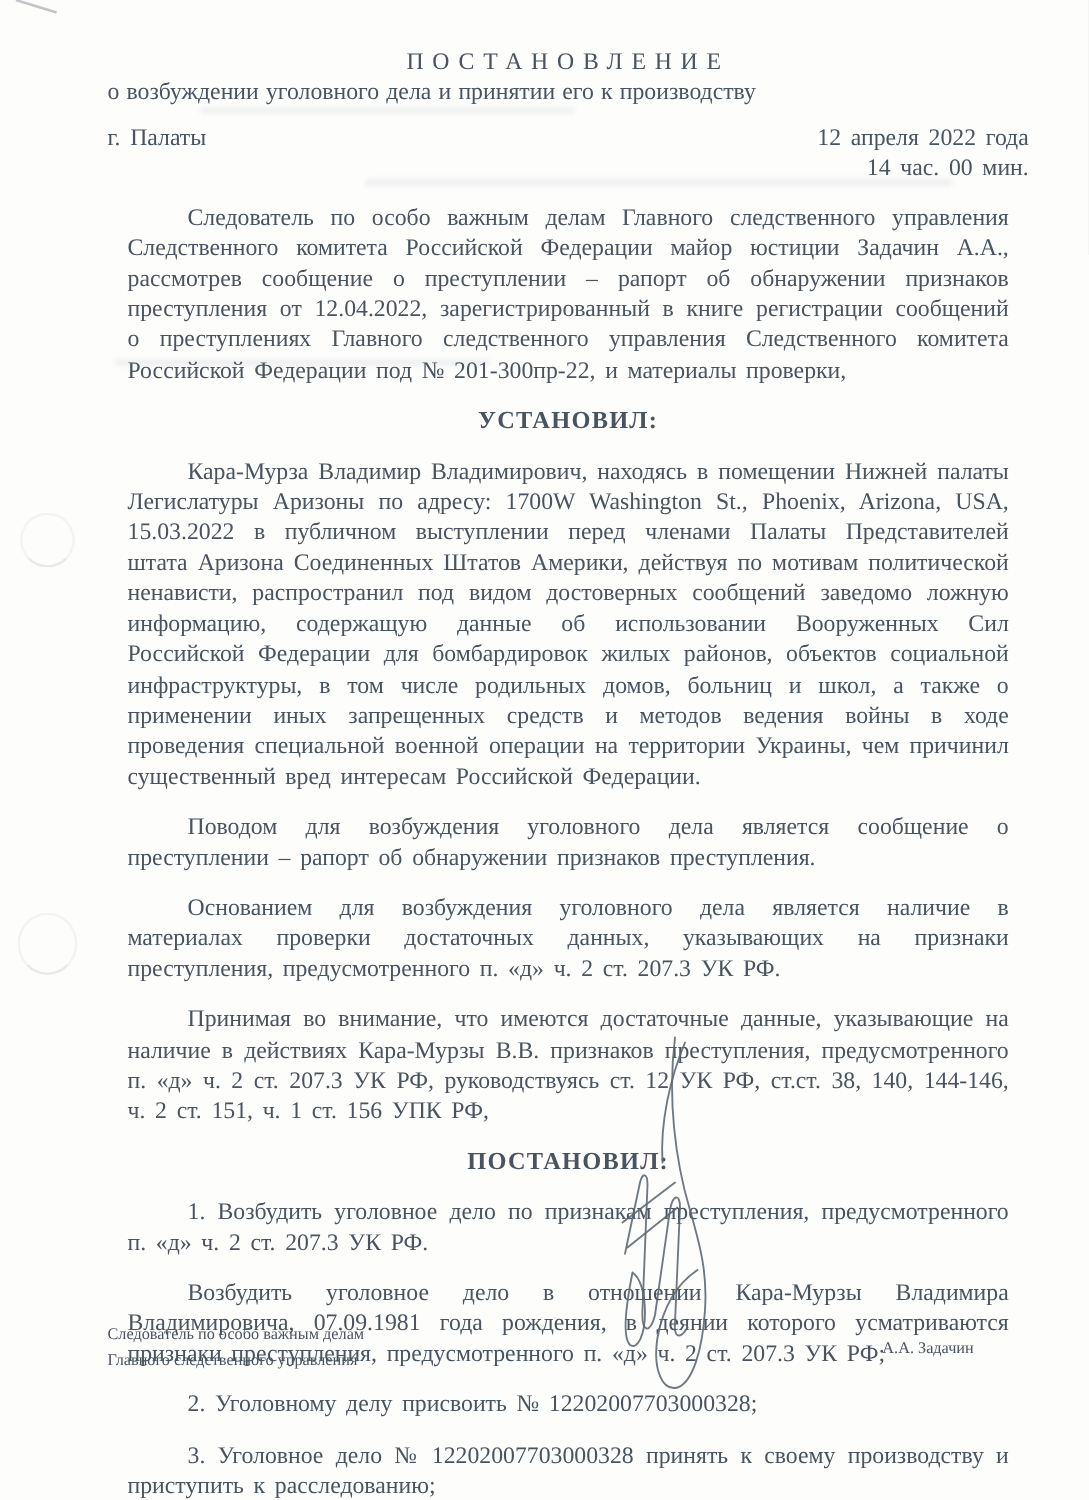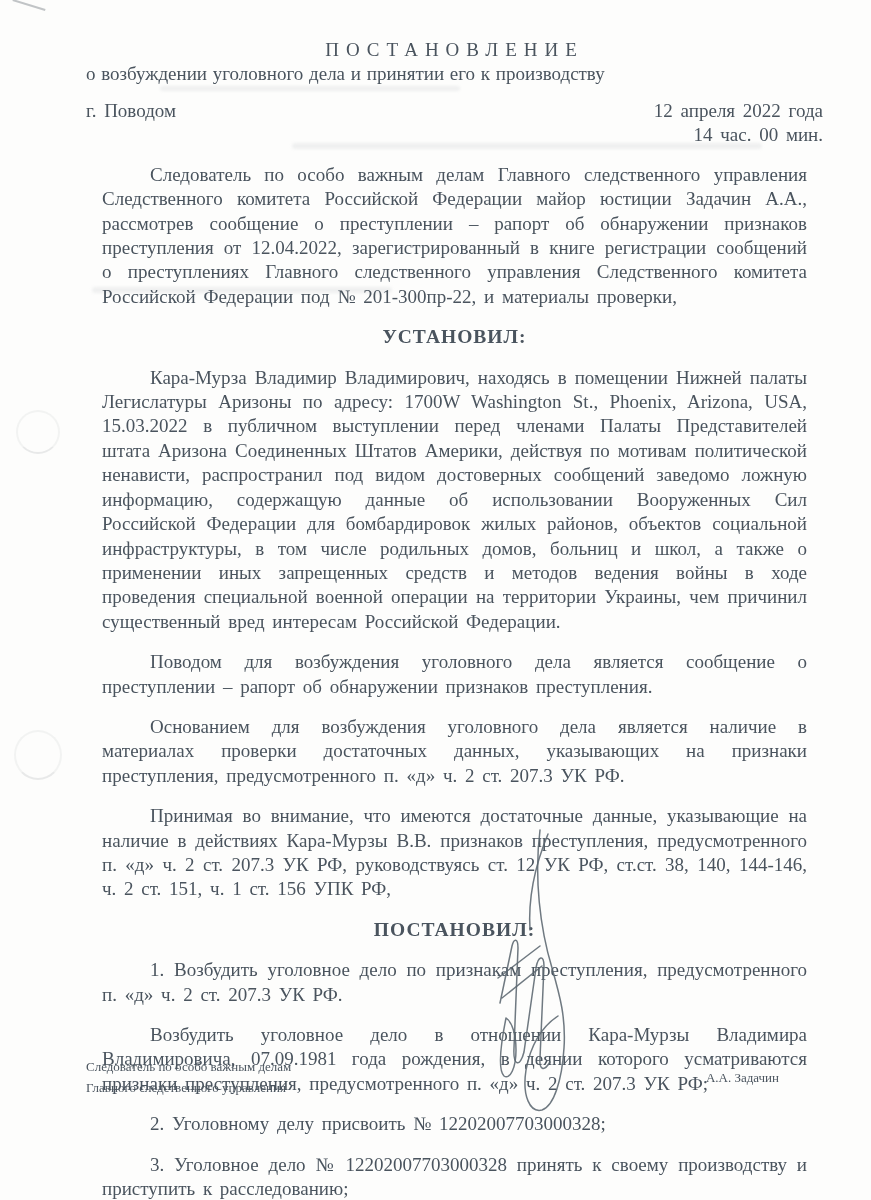--- a/index.html
+++ b/index.html
@@ -109,21 +109,21 @@
   <div class="smudge smudge-1"></div>
   <div class="smudge smudge-2"></div>
   <div class="smudge smudge-3"></div>
 
   <div class="content">
 
     <h1 class="doc-title">ПОСТАНОВЛЕНИЕ</h1>
     <div class="doc-subtitle">о возбуждении уголовного дела и принятии его к производству</div>
 
     <div class="dateline">
-      <span>г. Поводом</span>
+      <span>г. Палаты</span>
       <span class="right">
         <span>12 апреля 2022 года</span><br>
         <span>14 час. 00 мин.</span>
       </span>
     </div>
 
     <p class="para">Следователь по особо важным делам Главного следственного управления Следственного комитета Российской Федерации майор юстиции Задачин А.А., рассмотрев сообщение о преступлении – рапорт об обнаружении признаков преступления от 12.04.2022, зарегистрированный в книге регистрации сообщений о преступлениях Главного следственного управления Следственного комитета Российской Федерации под № 201-300пр-22, и материалы проверки,</p>
 
     <h2 class="section-heading">УСТАНОВИЛ:</h2>
 

